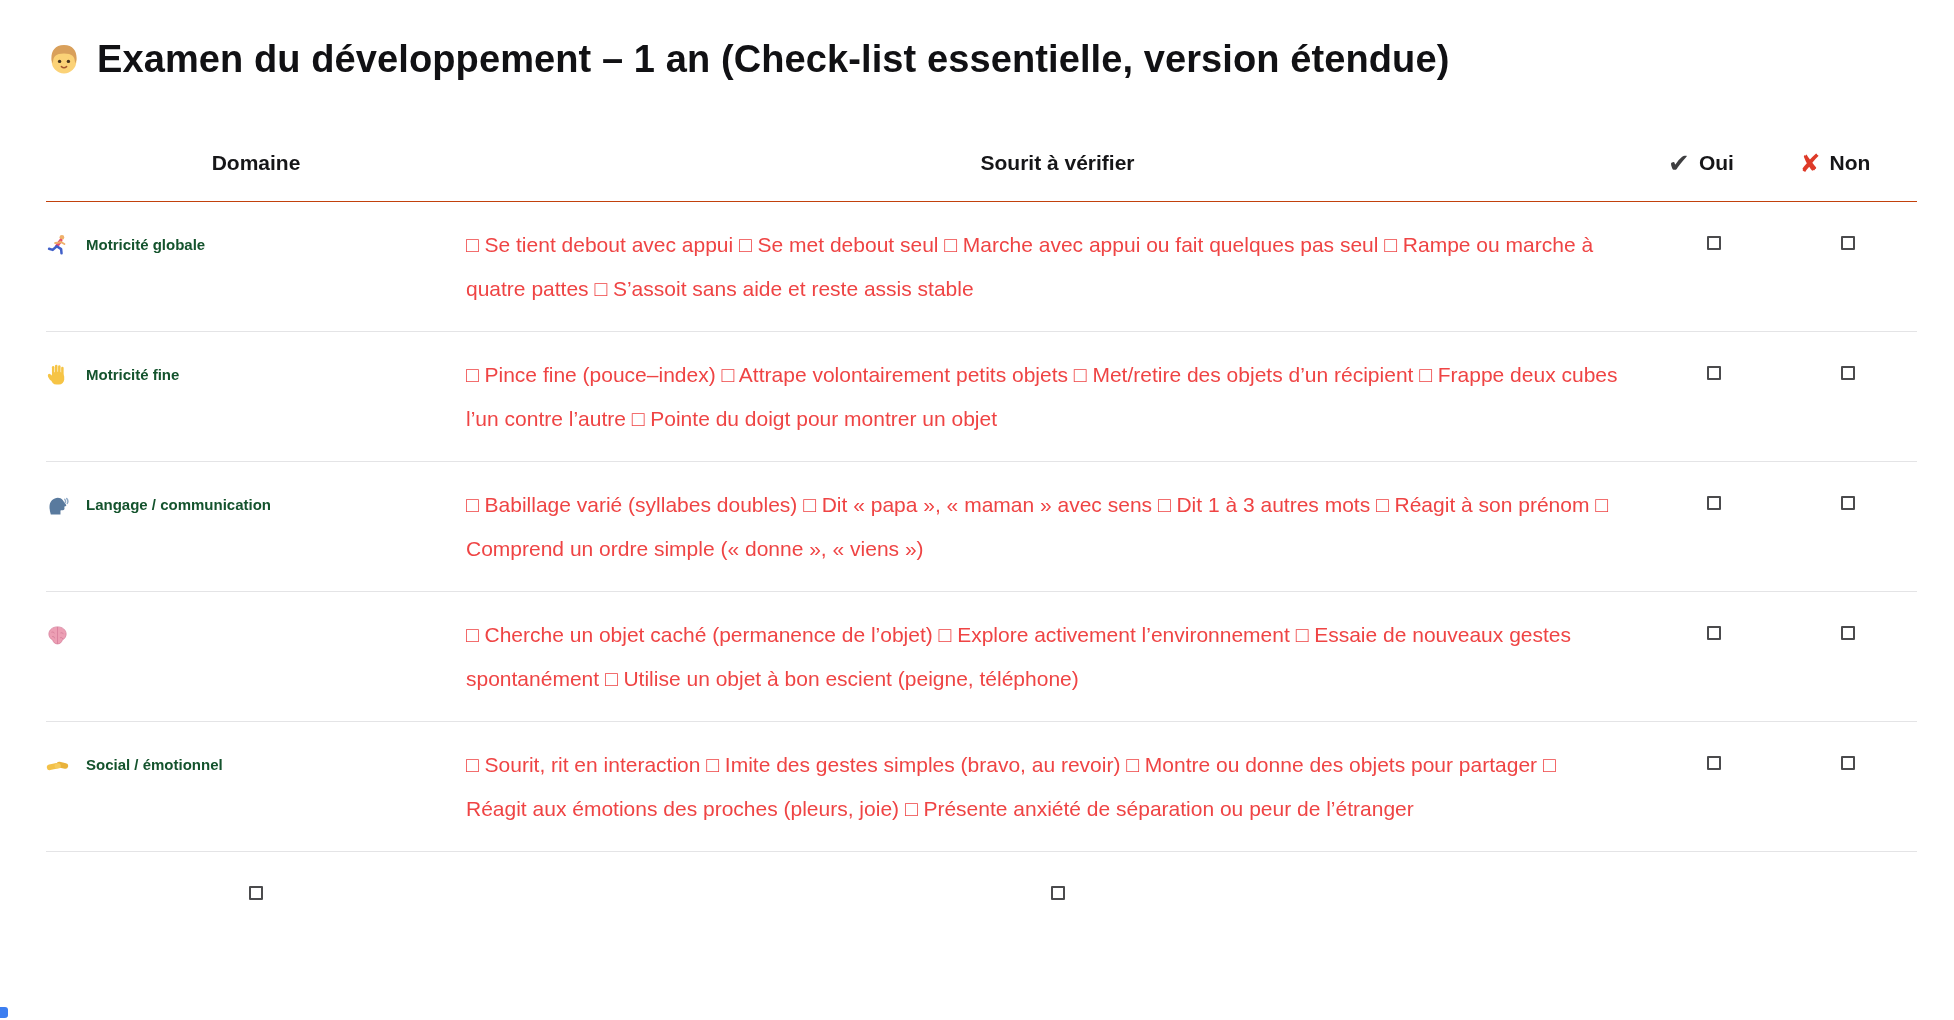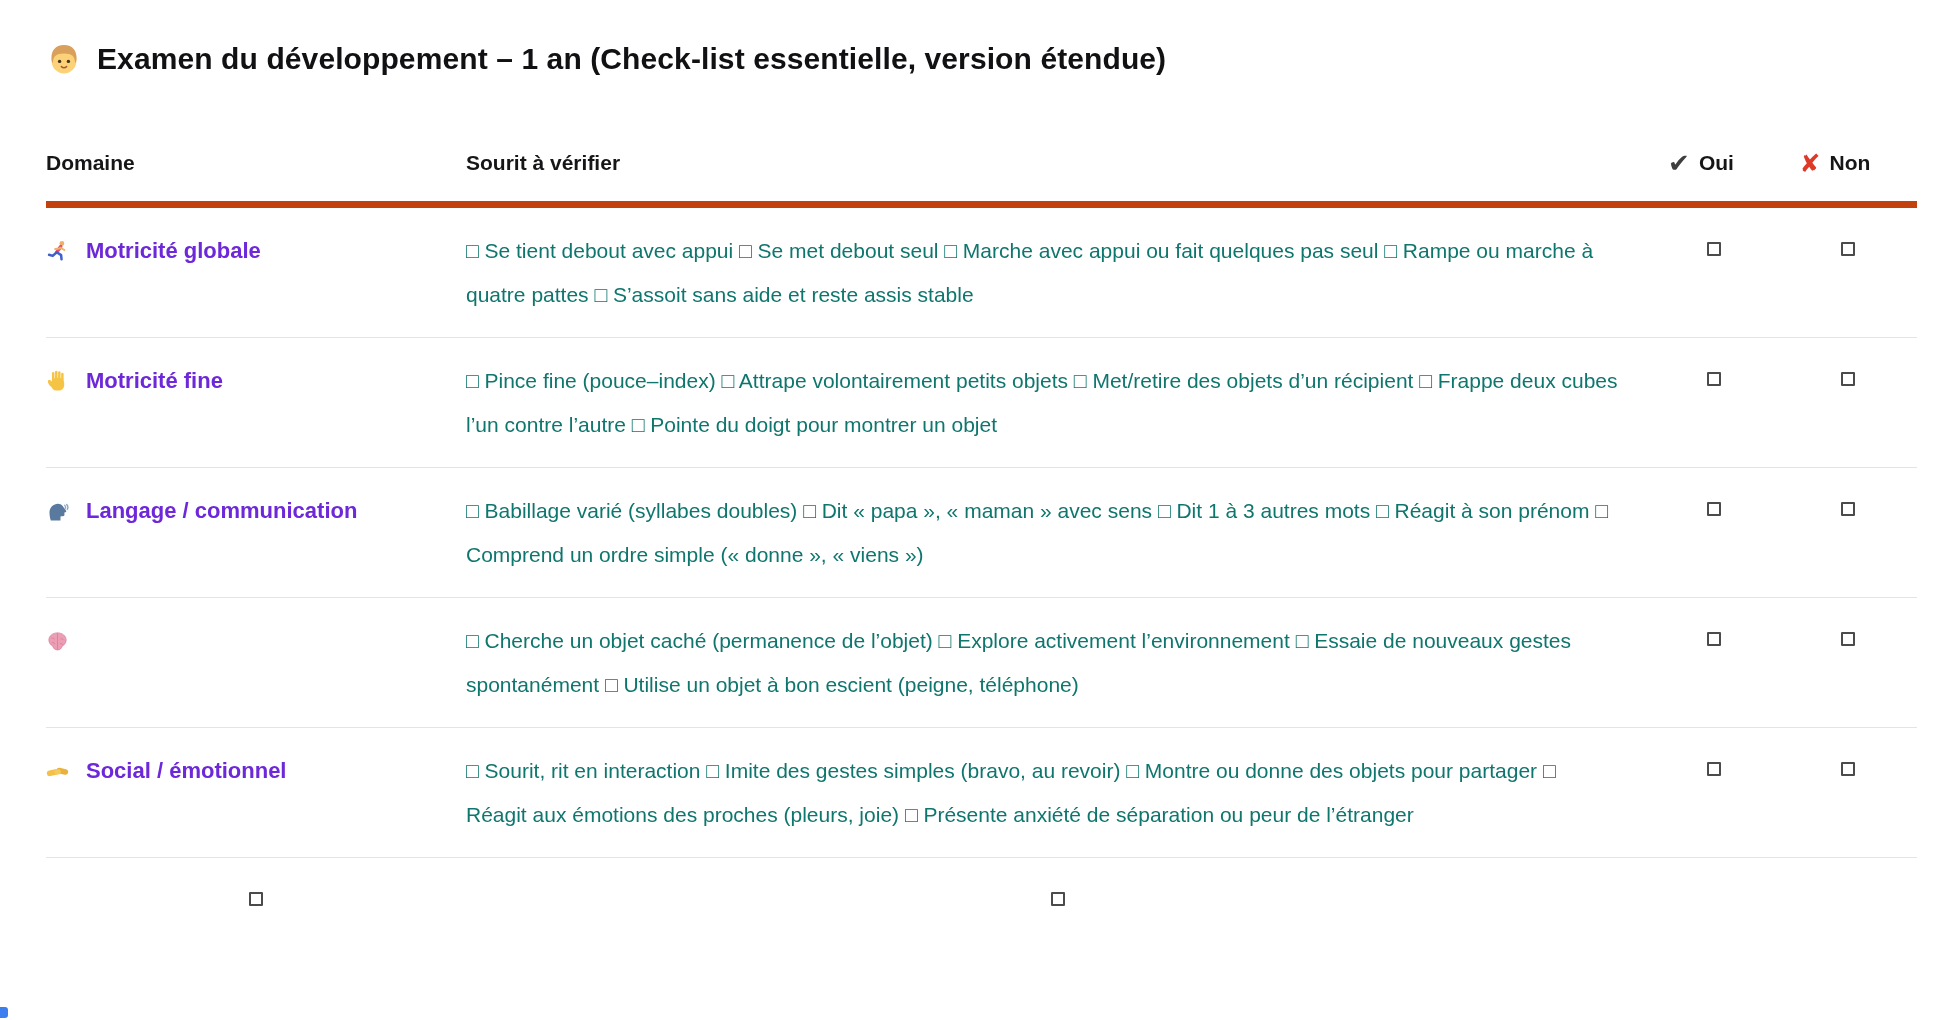--- a/index.html
+++ b/index.html
@@ -4,39 +4,39 @@
 <style>
   * { margin: 0; padding: 0; box-sizing: border-box; }
   html, body { width: 1954px; height: 1020px; background: #ffffff; overflow: hidden; }
   body { font-family: "Liberation Sans", "DejaVu Sans", sans-serif; color: #1b1b1d; position: relative; }
 
   .page { padding: 38px 37px 0 46px; }
 
   
   .title-row { display: flex; align-items: center; gap: 15px; height: 42px; }
   .title-icon { width: 36px; height: 36px; flex: 0 0 auto; display: flex; align-items: center; }
-  .page-title { font-size: 30px; font-weight: 700; letter-spacing: 0.1px; color: #111114; }
+  .page-title { font-size: 38px; font-weight: 700; letter-spacing: 0.1px; color: #111114; }
 
   
   .thead, .trow { display: grid; grid-template-columns: 420px 1fr 130px 138px; }
 
-  .thead { margin-top: 70px; padding-bottom: 25px; border-bottom: 7px solid #c2410c; }
+  .thead { margin-top: 70px; padding-bottom: 25px; border-bottom: 1px solid #c2410c; text-align: center; }
   .th { font-size: 21px; font-weight: 700; line-height: 26px; color: #161618; }
   .th-mark { display: flex; justify-content: center; align-items: center; gap: 9px; padding-right: 26px; }
   .check-glyph { font-size: 26px; font-weight: 700; color: #3e3e40; line-height: 26px; }
   .cross-glyph { font-size: 25px; font-weight: 700; color: #de3a28; line-height: 26px; }
 
   .trow { border-bottom: 1px solid #e4e4e6; padding: 21px 0 20px 0; }
   .trow:last-child { border-bottom: none; }
 
   .domain-cell { display: flex; align-items: flex-start; gap: 14px; padding-right: 20px; }
   .row-icon { width: 26px; height: 44px; display: flex; align-items: center; flex: 0 0 auto; }
-  .domain-label { font-size: 22px; font-weight: 700; line-height: 44px; color: #6d28d9; white-space: nowrap; }
+  .domain-label { font-size: 15px; font-weight: 700; line-height: 44px; color: #14532d; white-space: nowrap; }
 
-  .points-cell { font-size: 21px; line-height: 44px; color: #0f766e; padding-right: 28px; }
+  .points-cell { font-size: 21px; line-height: 44px; color: #ef4444; padding-right: 28px; }
 
   .mark-cell { display: flex; justify-content: center; align-items: flex-start; }
   .cbx { width: 14px; height: 14px; margin-top: 13px; border: 2px solid #4b4b4d; background: #ffffff; border-radius: 1px; cursor: pointer; }
 
   .blue-artifact { position: absolute; left: 0; top: 1007px; width: 8px; height: 11px; background: #3c7ef0; border-radius: 0 3px 3px 0; }
 
   svg { display: block; }
 </style>
 </head>
 <body>

